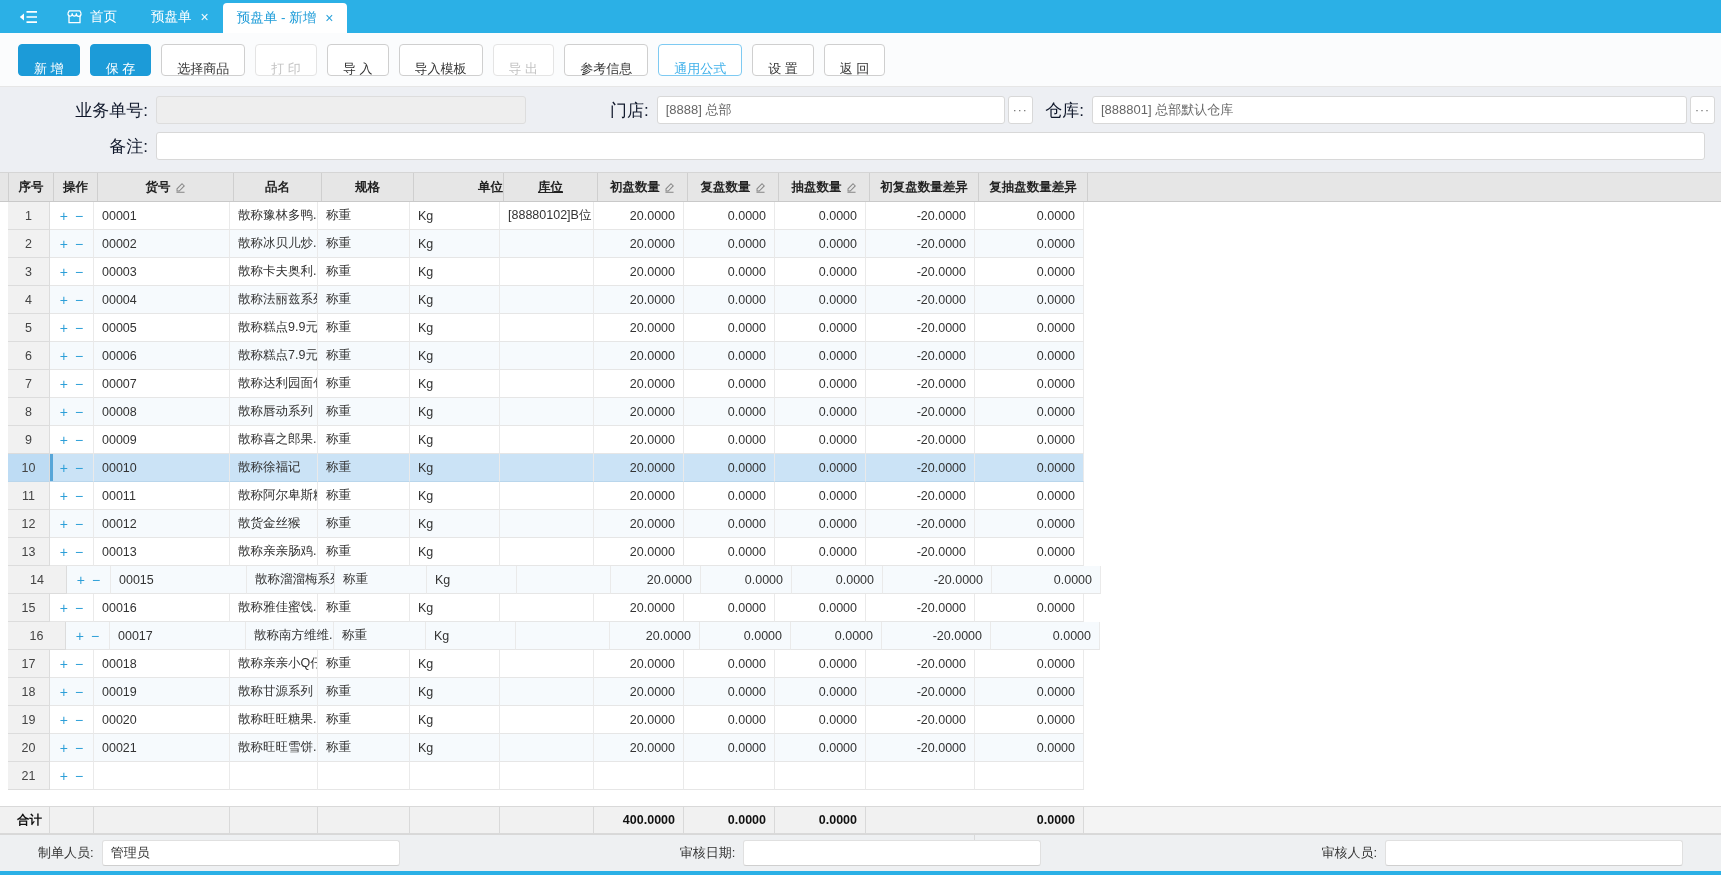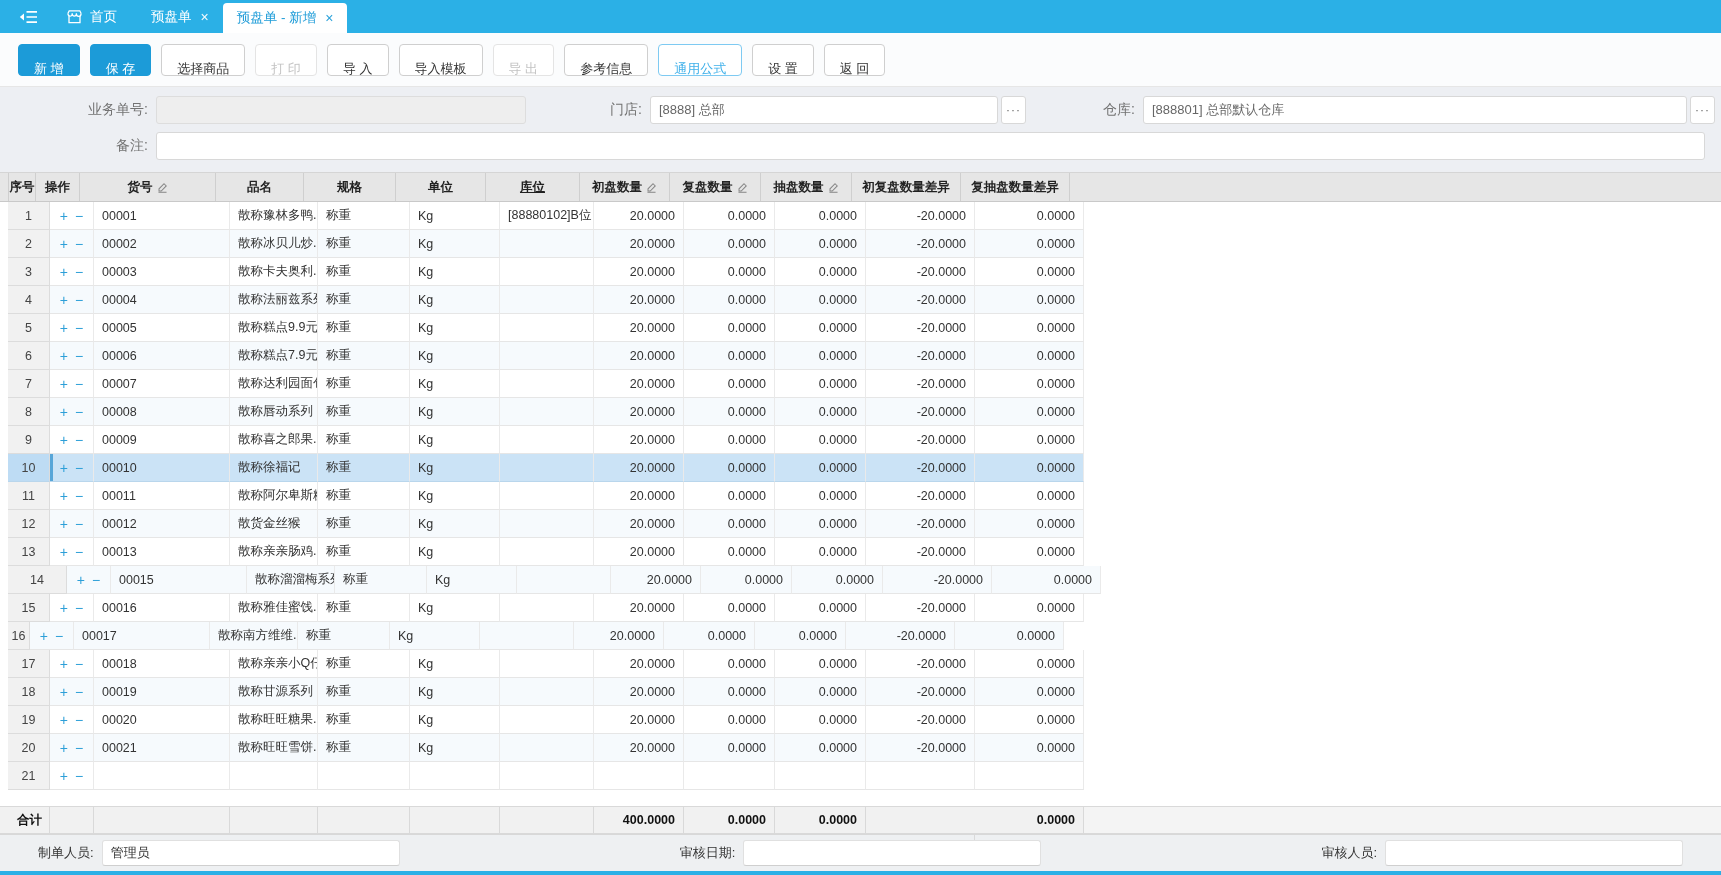--- a/index.html
+++ b/index.html
@@ -20,28 +20,28 @@
   .toolbar { height:53px; background:#fbfcfd; display:flex; align-items:center; gap:10px; padding-left:18px; }
   .tbtn { height:28px; padding:15px 15px; font-size:13px; border-radius:4px; border:1px solid #cfcfcf; background:#fff; color:#333; cursor:pointer; font-family:inherit; white-space:nowrap; }
   .tbtn.primary { background:#1c9bd8; border-color:#1c9bd8; color:#fff; }
   .tbtn.accent { border-color:#7ecaf2; color:#3fb0ea; }
   .tbtn.disabled { color:#c3c3c3; border-color:#e4e4e4; cursor:default; }
 
   
   .formarea { height:86px; background:#edeff3; border-top:1px solid #e6e6e6; padding:9px 6px 0 0; }
   .frow { display:flex; align-items:center; height:28px; }
   .frow1 { margin-bottom:8px; }
-  .flabel { font-size:14px; color:#737373; white-space:nowrap; }
+  .flabel { font-size:17px; color:#0f172a; white-space:nowrap; }
   .w1 { width:156px; text-align:right; padding-right:8px; }
   .finput { height:28px; border:1px solid #d8d8d8; border-radius:3px; background:#fff; font-size:13px; color:#666; padding:0 8px; font-family:inherit; outline:none; }
   .finput.biz { width:370px; background:#eeeeee; border-color:#ddd; }
   .store-l { margin-left:84px; padding-right:8px; }
   .finput.store { width:348px; }
   .wh-l { margin-left:auto; padding-right:8px; }
-  .finput.wh { width:544px; }
+  .finput.wh { width:595px; }
   .dots { width:25px; height:28px; margin-left:3px; border:1px solid #d8d8d8; border-radius:3px; background:#fff; color:#666; font-size:12px; letter-spacing:1px; cursor:pointer; line-height:1; }
   .finput.remark { flex:1; margin-right:10px; }
 
   
   .thead { display:flex; height:30px; background:#e6e6e6; border-top:1px solid #d5d5d5; border-bottom:1px solid #c9c9c9; padding-left:8px; }
   .th { display:flex; align-items:center; justify-content:center; gap:4px; font-weight:bold; font-size:12.5px; color:#222; border-right:1px solid #cfcfcf; height:100%; }
   .th:first-child { border-left:1px solid #cfcfcf; }
   .th-filler { flex:1; }
   .pen { display:flex; align-items:center; }
 
@@ -133,42 +133,42 @@
       <button class="dots">···</button>
     </div>
     <div class="frow frow2">
       <span class="flabel w1">备注:</span>
       <input class="finput remark" value="" style="">
     </div>
   </div>
 
   <div class="tbl">
     <div class="thead" id="thead">
-        <div class="th" style="width: 28px;">
+        <div class="th" style="width: 46px;">
           <span>序号</span>
         </div>
         <div class="th" style="width: 44px;">
           <span>操作</span>
         </div>
         <div class="th" style="width: 136px;">
           <span>货号</span>
           <span class="pen">
             <svg width="11" height="11" viewBox="0 0 12 12" fill="none" stroke="#868686" stroke-width="1.1">
               <path d="M7.7 1.9l2.4 2.4-5.5 5.5H2.2V7.4z"></path>
               <path d="M1.6 11.2h8.8"></path>
             </svg>
           </span>
         </div>
         <div class="th" style="width: 88px;">
           <span>品名</span>
         </div>
         <div class="th" style="width: 92px;">
           <span>规格</span>
         </div>
-        <div class="th" style="width: 90px;">
+        <div class="th" style="width: 90px; justify-content: flex-end;">
           <span>单位</span>
         </div>
         <div class="th" style="width: 94px; text-decoration: underline;">
           <span>库位</span>
         </div>
         <div class="th" style="width: 90px;">
           <span>初盘数量</span>
           <span class="pen">
             <svg width="11" height="11" viewBox="0 0 12 12" fill="none" stroke="#868686" stroke-width="1.1">
               <path d="M7.7 1.9l2.4 2.4-5.5 5.5H2.2V7.4z"></path>
@@ -467,21 +467,21 @@
           <div class="cell al-left" style="width: 90px;">Kg</div>
           <div class="cell al-left" style="width: 94px;"></div>
           <div class="cell al-right" style="width: 90px;">20.0000</div>
           <div class="cell al-right" style="width: 91px;">0.0000</div>
           <div class="cell al-right" style="width: 91px;">0.0000</div>
           <div class="cell al-right" style="width: 109px;">-20.0000</div>
           <div class="cell al-right" style="width: 109px;">0.0000</div>
           <div class="row-filler"></div>
         </div>
         <div class="row even">
-          <div class="cell gutter" style="width: 22px;">16</div>
+          <div class="cell gutter" style="width: 58px;">16</div>
           <div class="cell op-cell" style="width: 44px;">
             <span class="op-link">+</span>
             <span class="op-link">−</span>
           </div>
           <div class="cell al-left" style="width: 136px;">00017</div>
           <div class="cell al-left" style="width: 88px;">散称南方维维...</div>
           <div class="cell al-left" style="width: 92px;">称重</div>
           <div class="cell al-left" style="width: 90px;">Kg</div>
           <div class="cell al-left" style="width: 94px;"></div>
           <div class="cell al-right" style="width: 90px;">20.0000</div>

